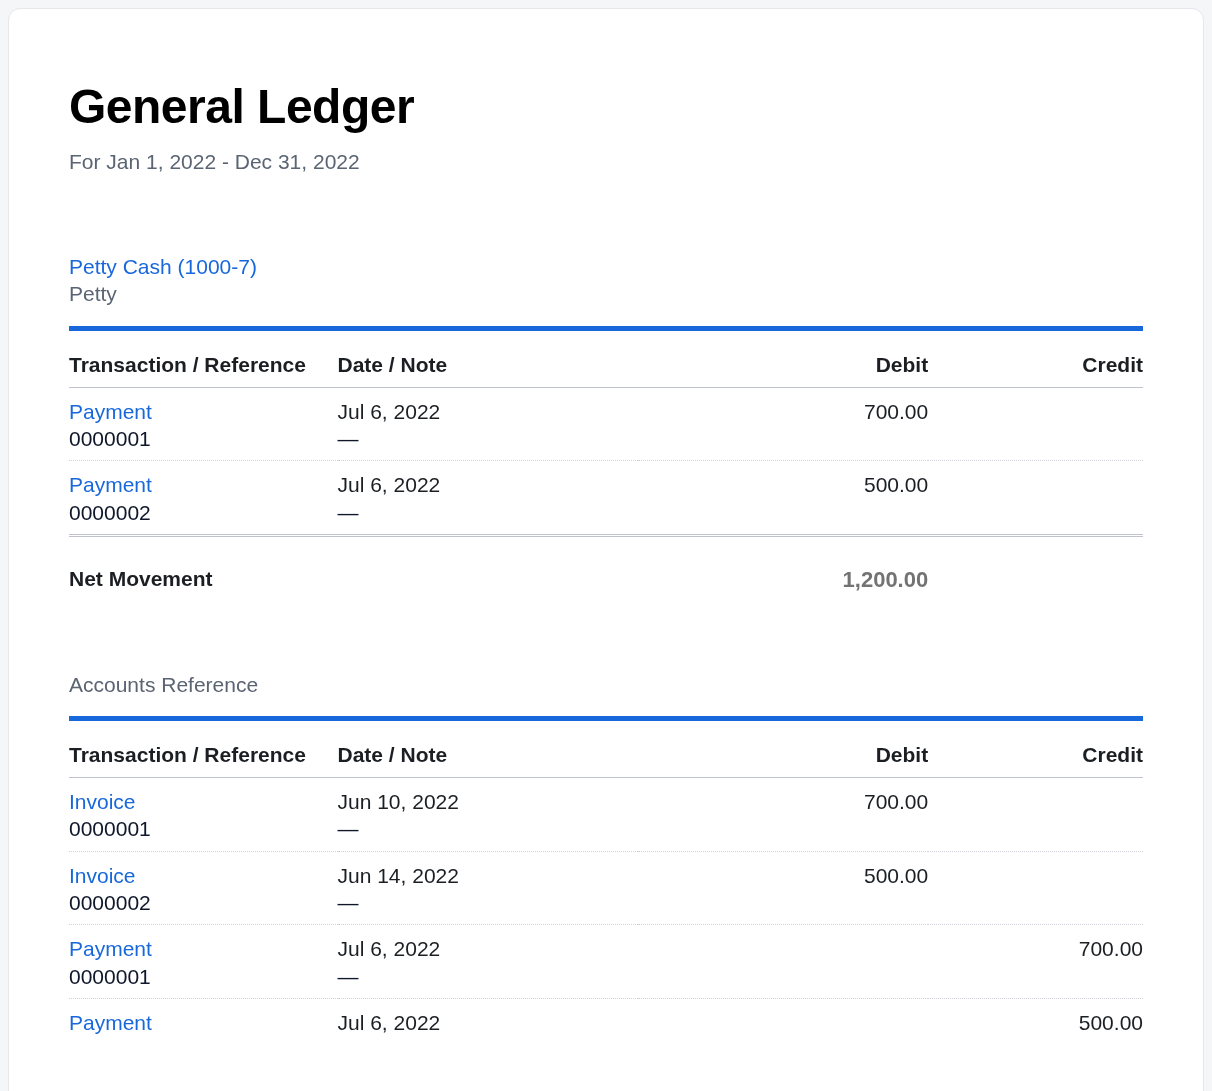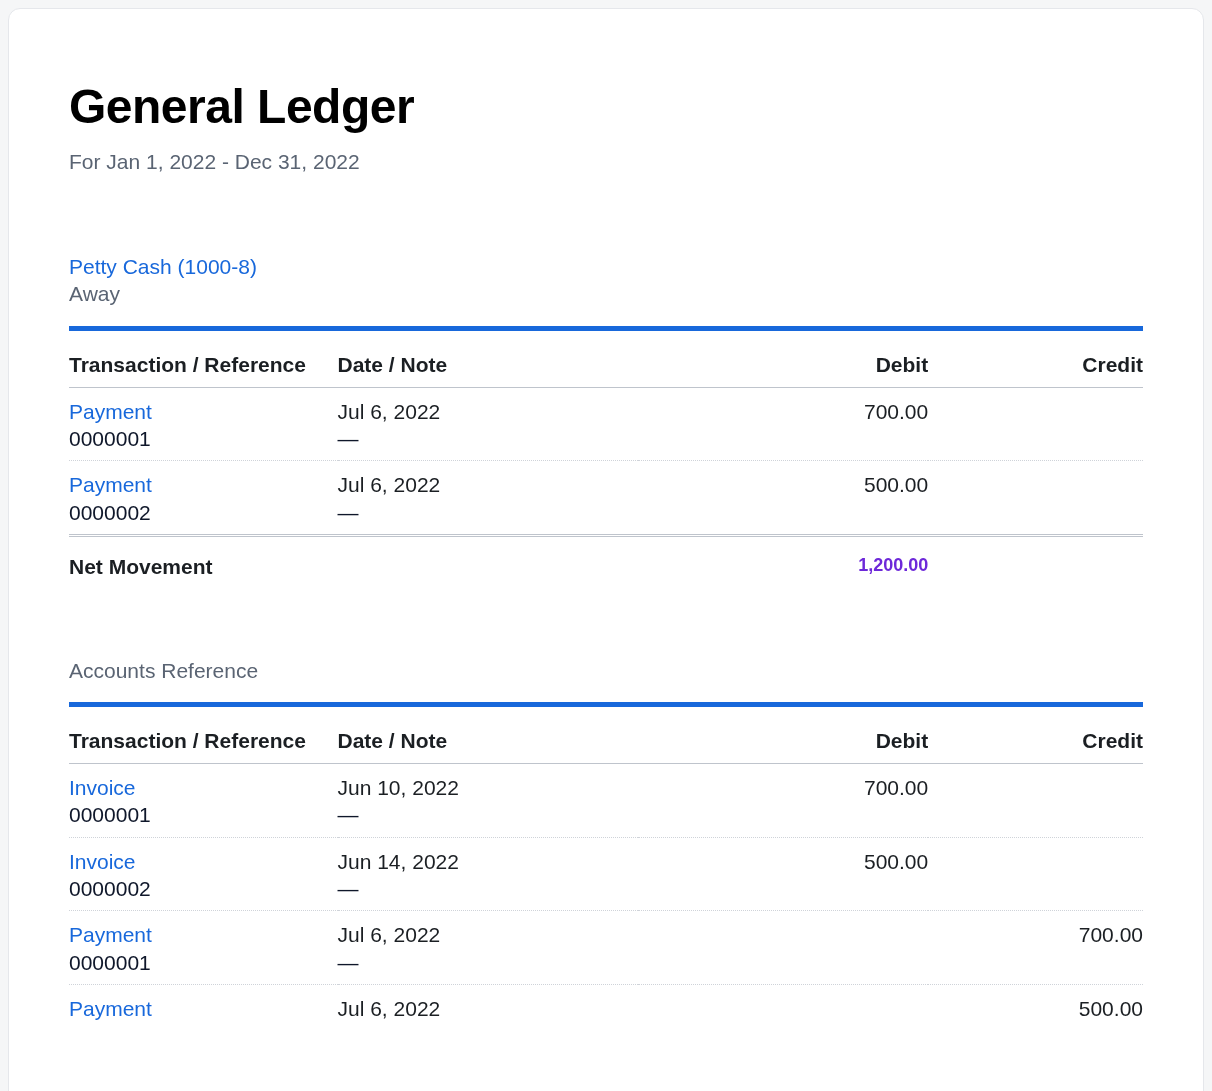--- a/index.html
+++ b/index.html
@@ -99,55 +99,55 @@
     }
     .col-txn { width: 25%; }
     .col-date { width: 28%; }
     .col-debit { width: 27%; text-align: right; }
     .col-credit { width: 20%; text-align: right; }
     tbody td.col-debit, tbody td.col-credit {
       text-align: right;
     }
     .net-row {
       border-top: 3px double #bfc4cc;
-      padding-top: 18px;
+      padding-top: 30px;
       margin-top: 0;
       display: flex;
     }
     .net-label {
       font-size: 21px;
       font-weight: 700;
       color: #1b1f23;
       flex: 1;
     }
     .net-amount-wrap {
       text-align: right;
       width: 47%;
       padding-right: 20%;
     }
     .net-amount {
-      font-size: 18px;
-      font-weight: 700;
-      color: #6d28d9;
+      font-size: 22px;
+      font-weight: 700;
+      color: #737373;
     }
     .net-currency {
       font-size: 21px;
       color: #5a6473;
       display: block;
     }
   </style>
 </head>
 <body>
 
 <div class="page">
   <h1 class="report-title">General Ledger</h1>
   <div class="date-range">For Jan 1, 2022 - Dec 31, 2022</div>
 
   <div id="sections-container">
-      <div class="section"><a class="account-link" href="#">Petty Cash (1000-8)</a><div class="account-type">Away</div><div class="blue-divider"></div><table>
+      <div class="section"><a class="account-link" href="#">Petty Cash (1000-7)</a><div class="account-type">Petty</div><div class="blue-divider"></div><table>
           <thead>
             <tr>
               <th class="col-txn">Transaction / Reference</th>
               <th class="col-date">Date / Note</th>
               <th class="col-debit">Debit</th>
               <th class="col-credit">Credit</th>
             </tr>
           </thead>
           <tbody>
             <tr>

